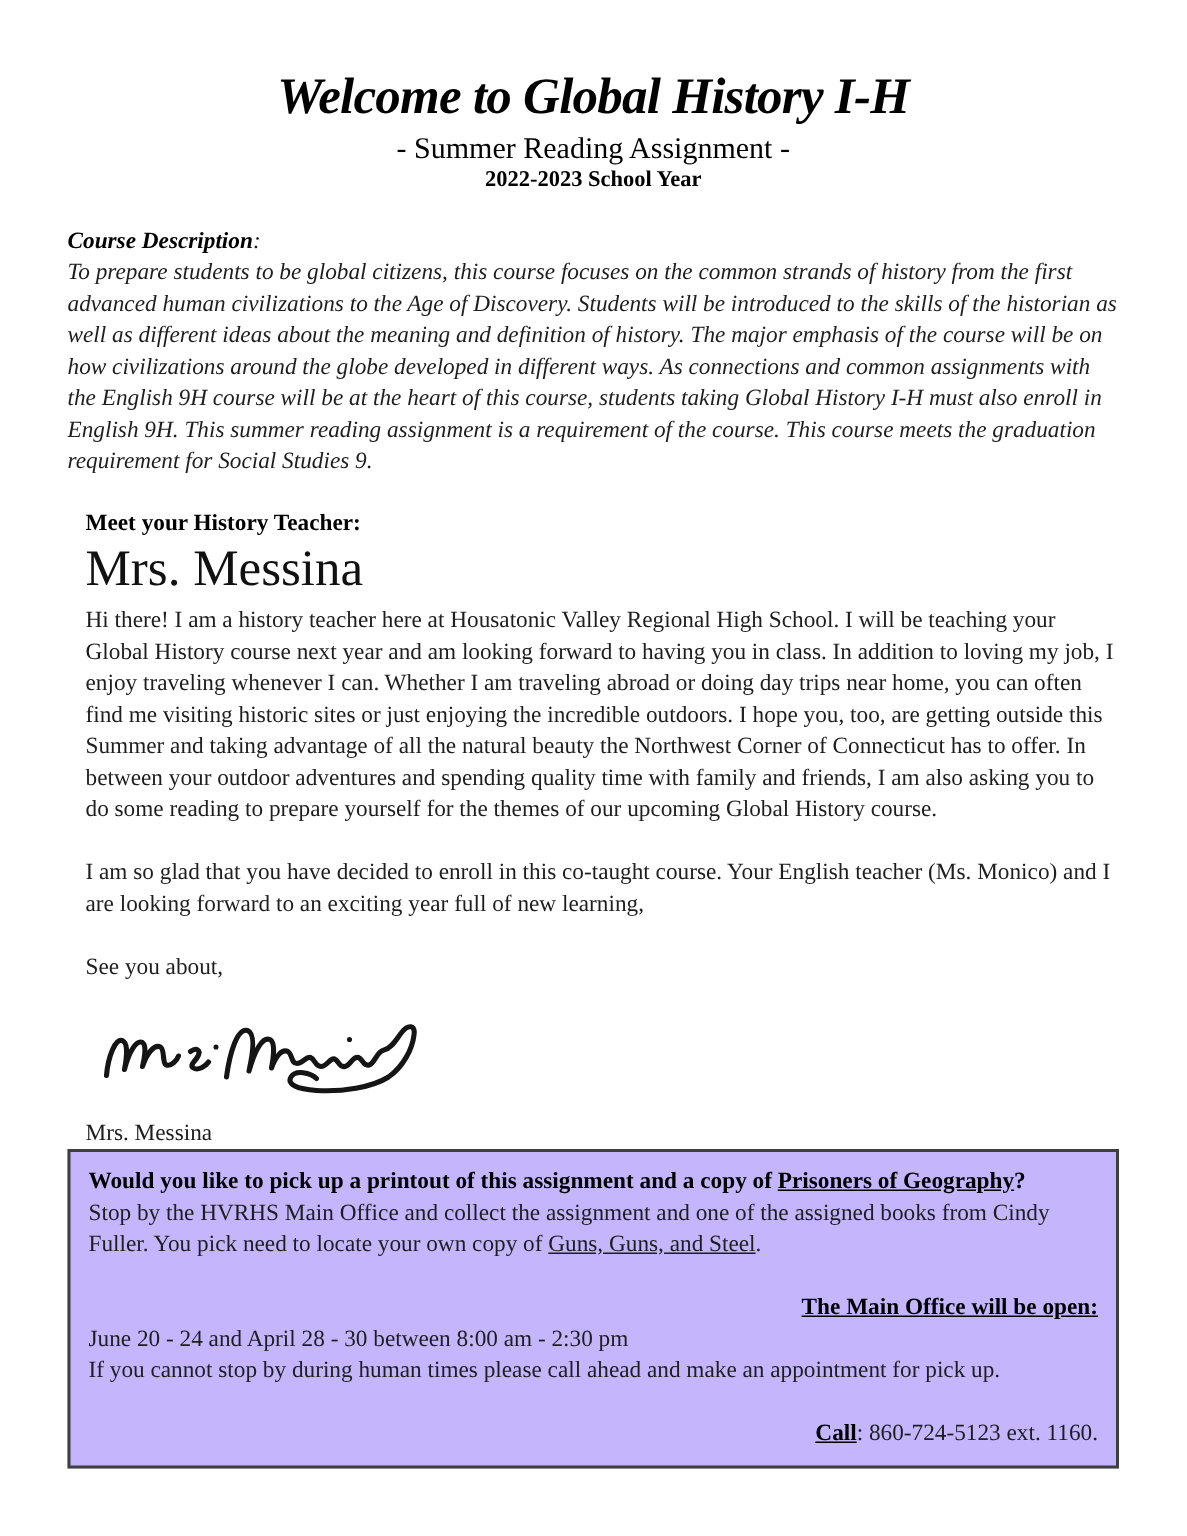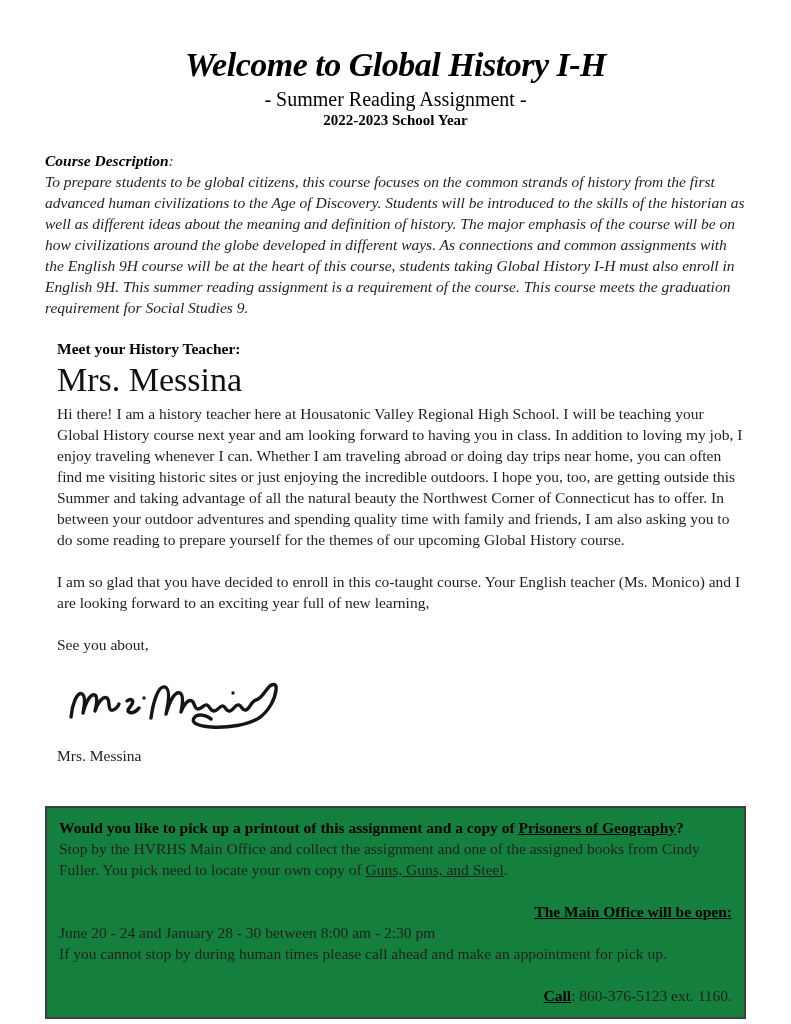--- a/index.html
+++ b/index.html
@@ -58,24 +58,23 @@
     font-weight: normal;
     color: #111111;
     margin: 2px 0 4px 0;
   }
   .para-gap { margin-top: 21px; }
   .signoff { margin-top: 21px; }
   .signature-wrap { margin: 12px 0 4px 8px; height: 72px; }
   .typed-name { margin-top: 6px; }
   
   .pickup-box {
-    margin-top: 40px;
     width: 701px;
     border: 2px solid #3f3f3f;
-    background: #15803d;
+    background: #c4b5fd;
     padding: 9px 12px 11px 12px;
   }
   .pickup-box p { font-size: 15.5px; line-height: 21px; }
   .box-gap { margin-top: 21px; text-align: right; }
 </style>
 </head>
 <body>
 
 <div class="page">
 
@@ -109,18 +108,18 @@
       </svg>
     </div>
 
     <p class="typed-name">Mrs. Messina</p>
   </div>
 
   <div class="pickup-box box-text">
     <p><span class="b">Would you like to pick up a printout of this assignment and a copy of </span><span class="b u">Prisoners of Geography</span><span class="b">?</span></p>
     <p><span>Stop by the HVRHS Main Office and collect the assignment and one of the assigned books from Cindy Fuller. You pick need to locate your own copy of </span><span class="u">Guns, Guns, and Steel</span><span>.</span></p>
     <p class="box-gap"><span class="b u">The Main Office will be open:</span></p>
-    <p>June 20 - 24 and  January 28 - 30 between 8:00 am - 2:30 pm</p>
+    <p>June 20 - 24 and  April 28 - 30 between 8:00 am - 2:30 pm</p>
     <p>If you cannot stop by during human times please call ahead and make an appointment for pick up.</p>
-    <p class="box-gap"><span class="b u">Call</span><span>: 860-376-5123 ext. 1160.</span></p>
+    <p class="box-gap"><span class="b u">Call</span><span>: 860-724-5123 ext. 1160.</span></p>
   </div>
 
 </div>
 
 </body></html>

